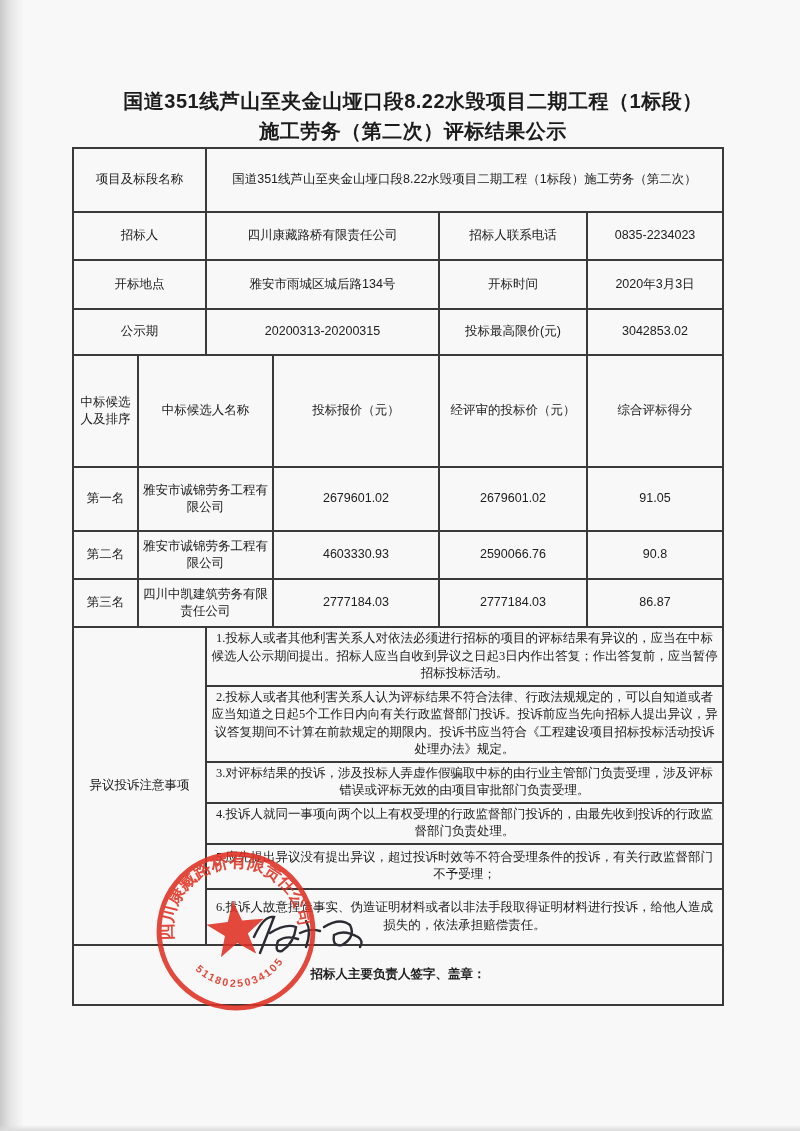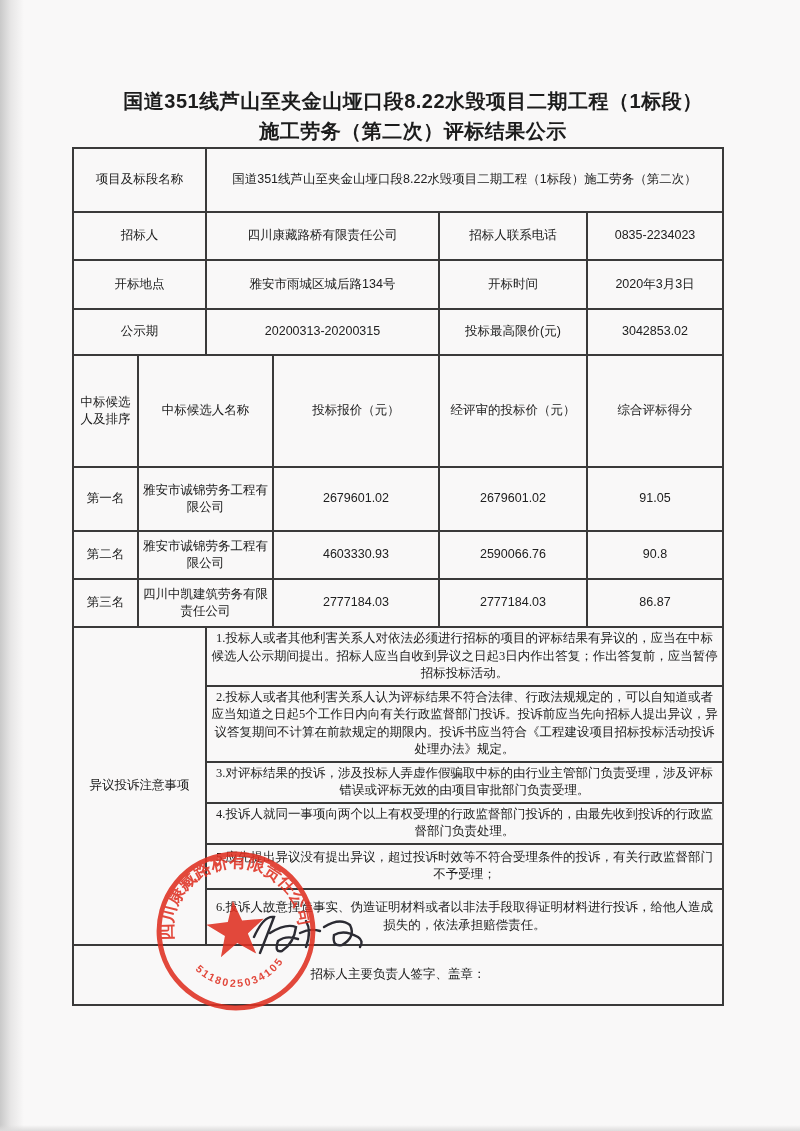--- a/index.html
+++ b/index.html
@@ -40,21 +40,21 @@
     line-height:1.4;
     word-break:break-all;
   }
   td.lbl{font-size:12.5px;}
   td.left{text-align:left;padding-left:10px;}
   td.note{
     text-align:left;font-size:12px;line-height:1.5;
     padding:4px 9px;vertical-align:middle;font-family:Liberation Serif, serif;
   }
   td.sig{
-    text-align:left;padding-left:8px;font-size:12.5px;
+    text-align:left;padding-left:8px;font-size:12.5px;font-weight:bold;
   }
   .seal{
     position:absolute;left:150px;top:845px;width:172px;height:172px;
     opacity:0.88;
     transform:rotate(-6deg);
     pointer-events:none;
   }
   .signature{
     position:absolute;left:248px;top:903px;width:130px;height:62px;
     pointer-events:none;

